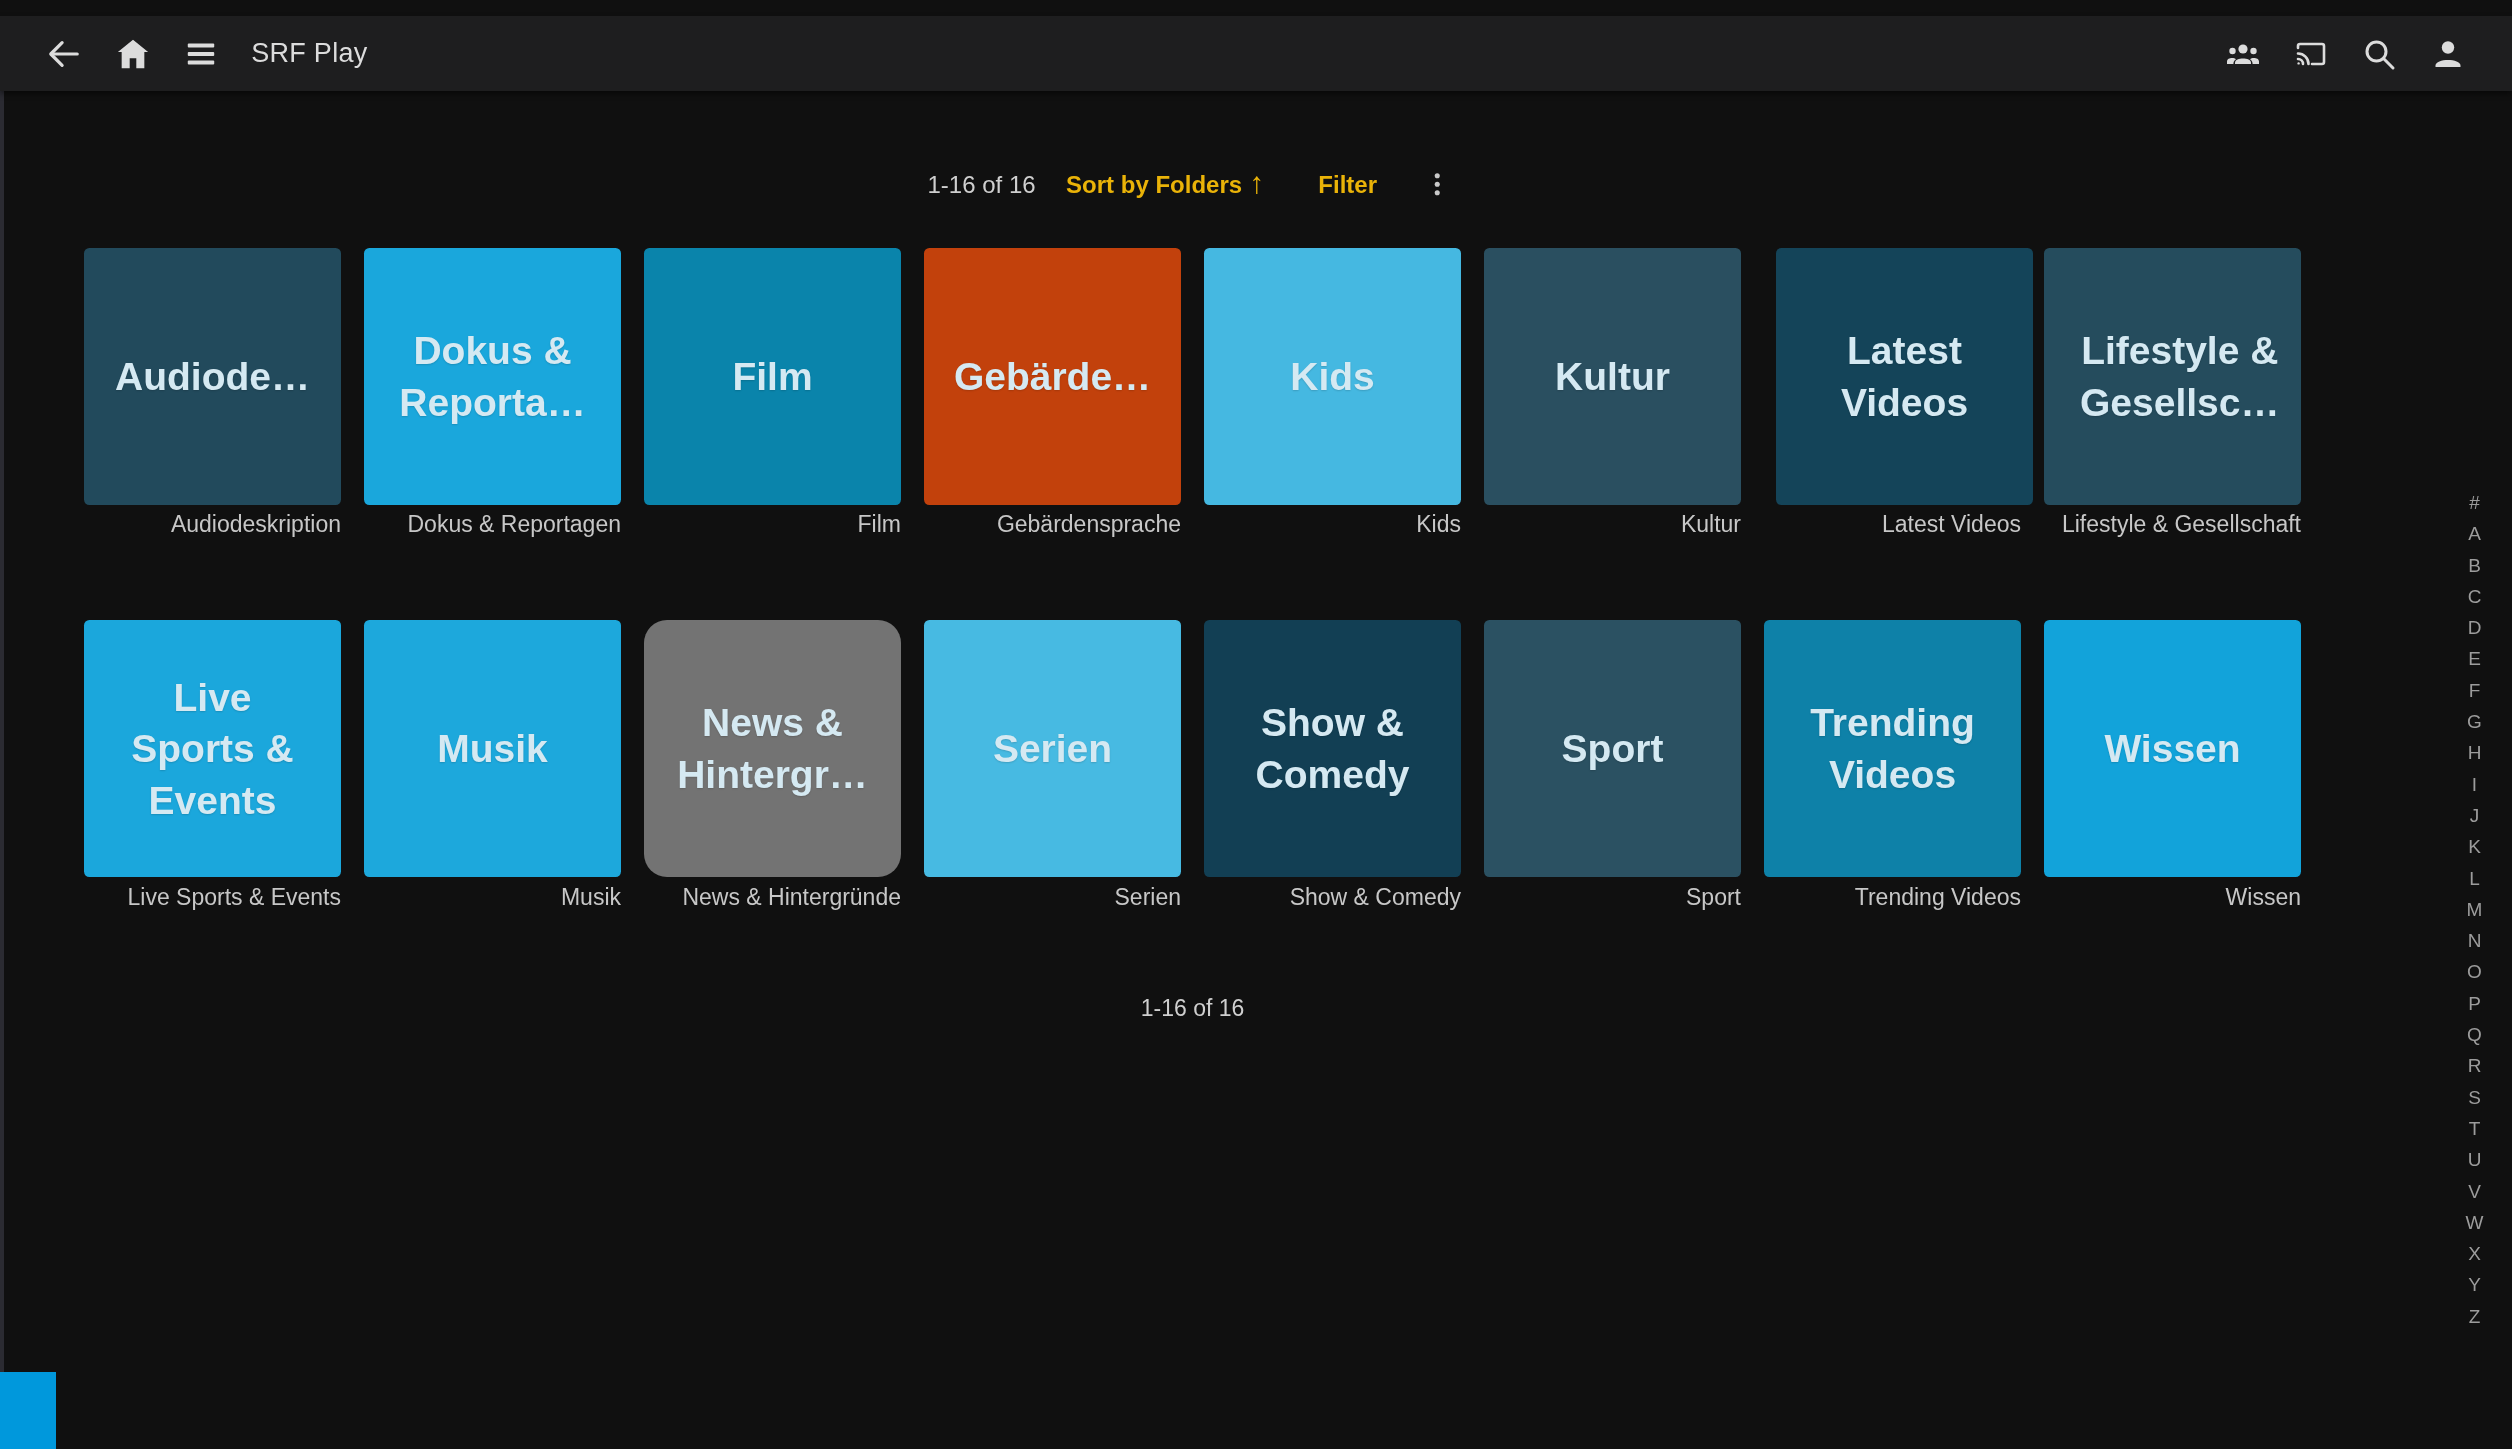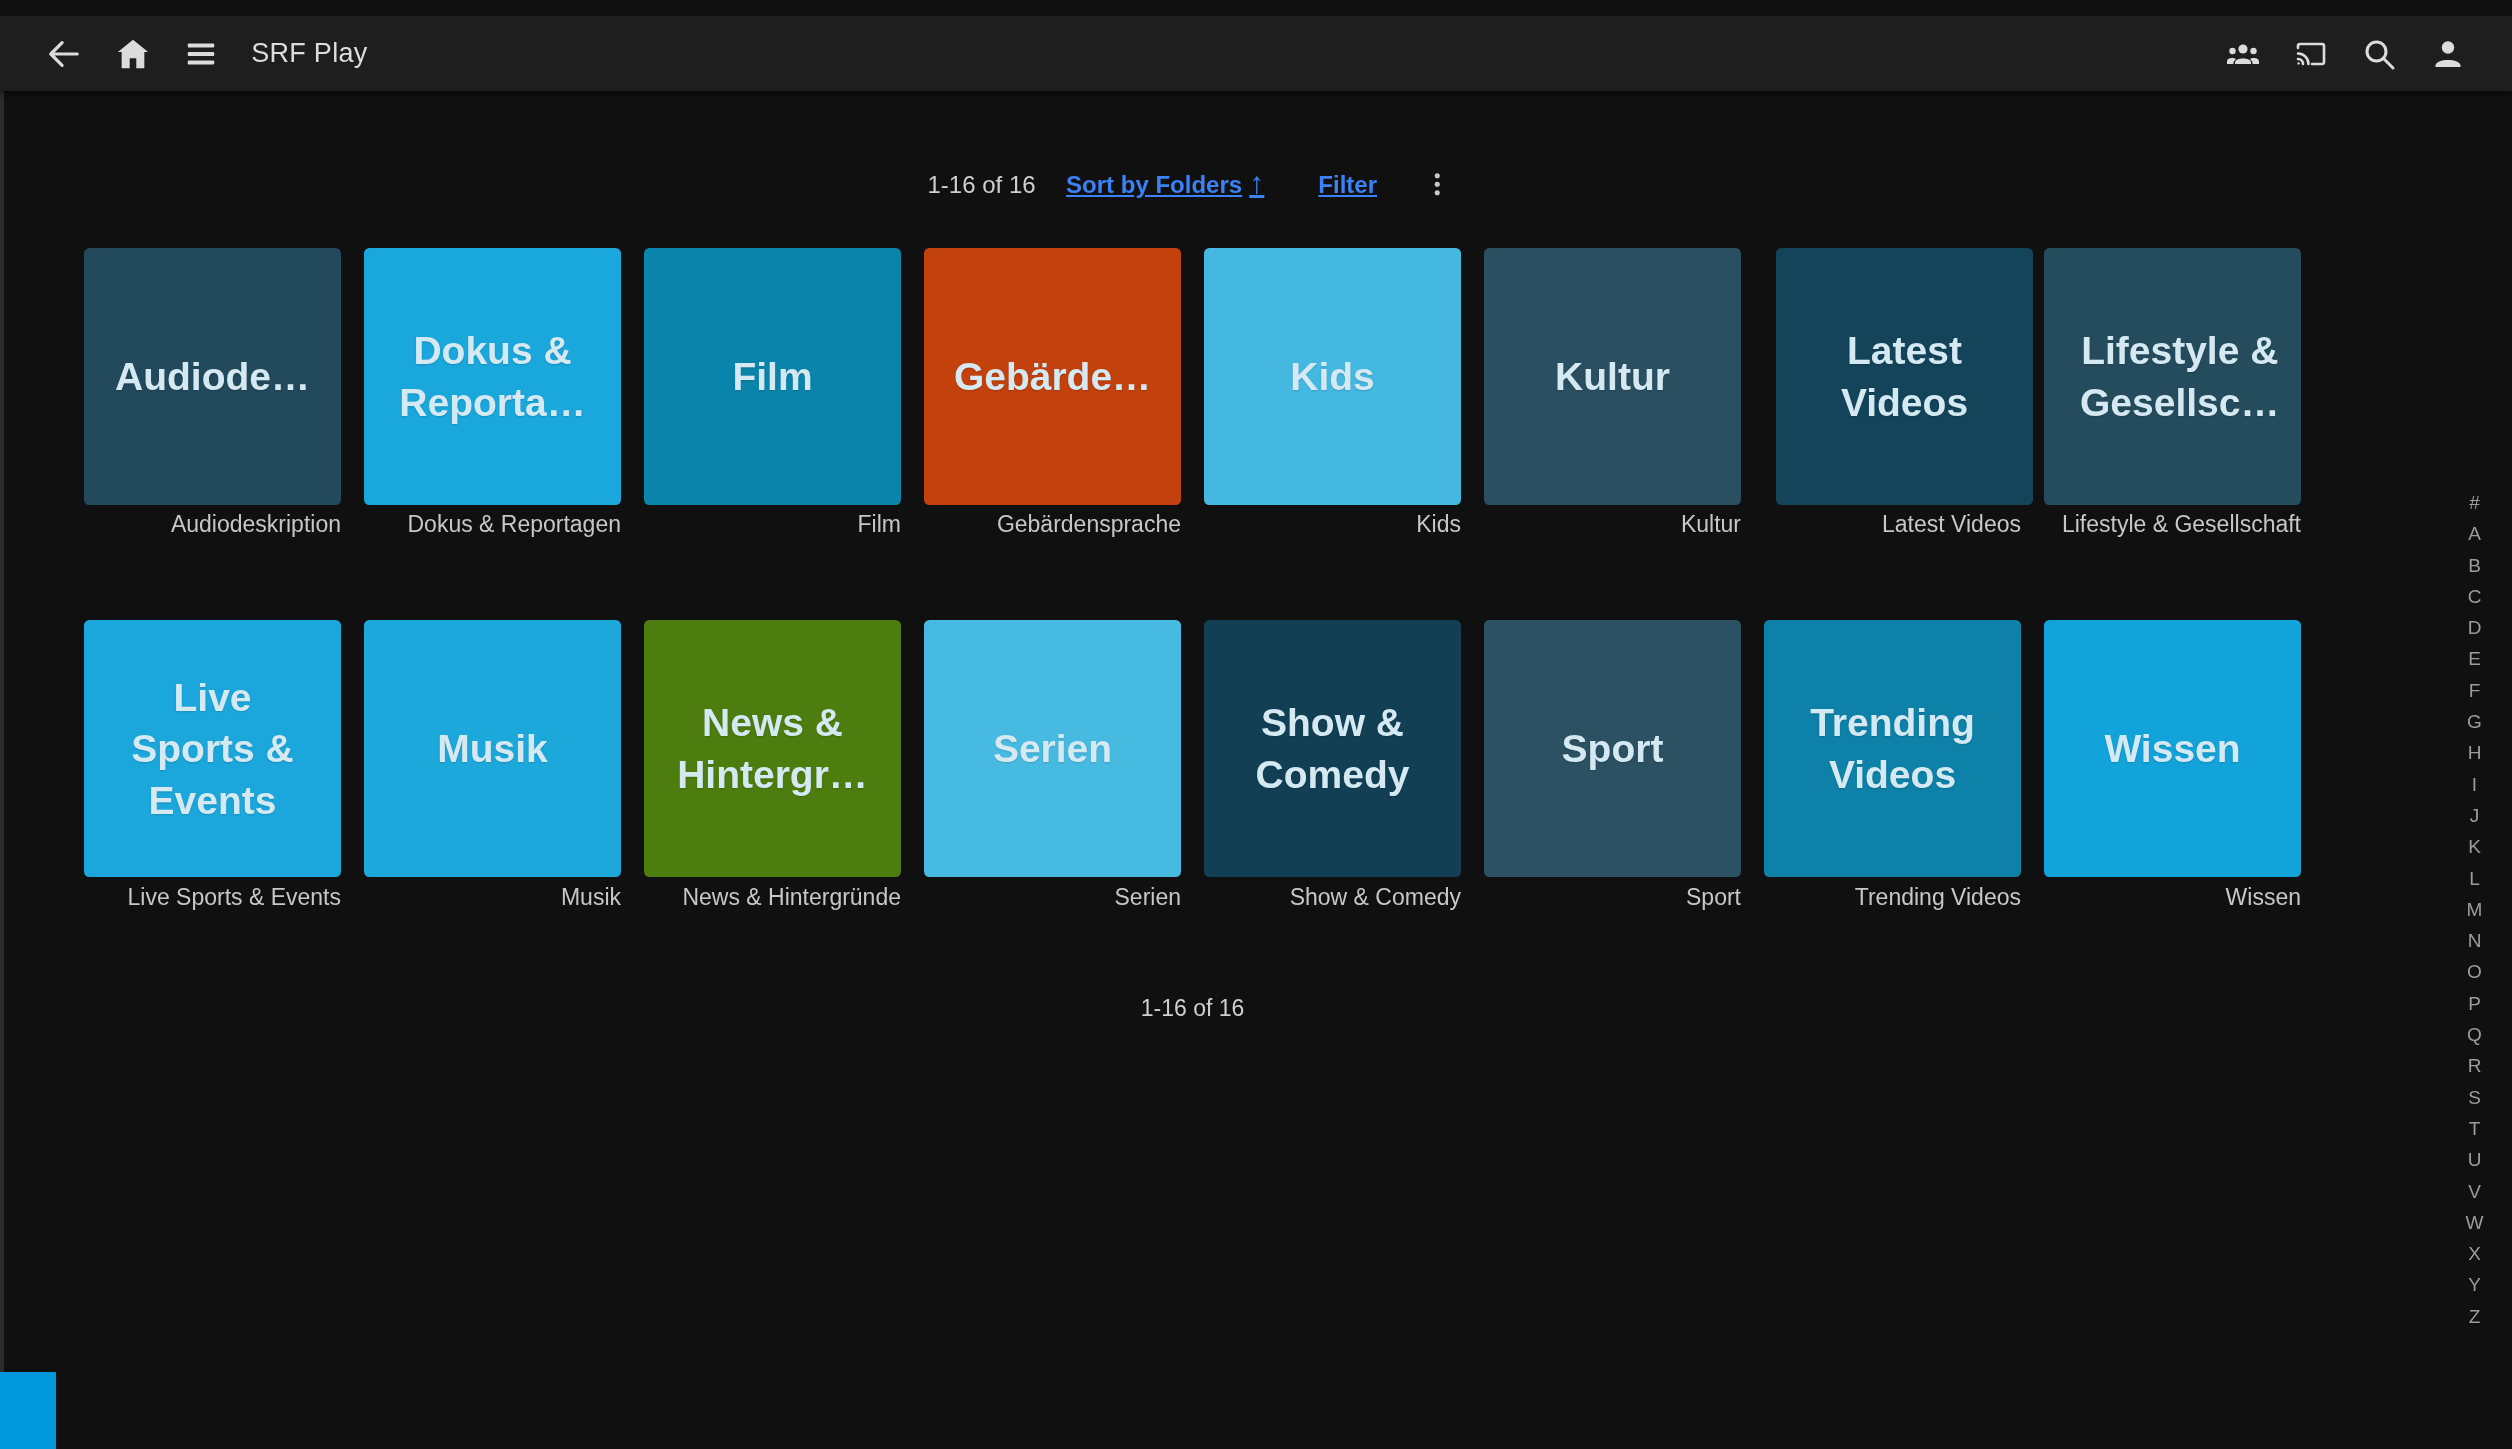--- a/index.html
+++ b/index.html
@@ -20,22 +20,22 @@
   .appbar-title { font-size:27px; color:#dcdcdc; margin-left:16px; letter-spacing:0.3px; }
   .appbar-spacer { flex:1; }
 
   
   .toolbar {
     position:absolute; top:161px; left:84px; width:2217px; height:47px;
     display:flex; align-items:center; justify-content:center; gap:0;
   }
   .toolbar .count { font-size:24px; color:#cfcfcf; }
   .txt-btn {
-    font-size:24px; font-weight:bold; color:#3b82f6; cursor:pointer;
-    display:flex; align-items:center; padding:5.4px 9px;text-decoration:underline;
+    font-size:24px; font-weight:bold; color:#eab308; cursor:pointer;
+    display:flex; align-items:center; padding:5.4px 9px;
   }
   .sort-btn { margin-left:21.5px; }
   .sort-arrow { font-size:30px; font-weight:400; margin-left:7.2px; line-height:1; position:relative; top:-1.8px; }
   .filter-btn { margin-left:36px; }
   .kebab { margin-left:30.5px; width:41px; height:41px; display:flex; align-items:center; justify-content:center; cursor:pointer; }
 
   
   .grid {
     position:absolute; top:248px; left:84px; width:2217px;
     display:grid; grid-template-columns:repeat(8, 257px); column-gap:23px; row-gap:81px;
@@ -226,21 +226,21 @@
         </div>
       <div class="caption">Live Sports &amp; Events</div>
     </div>
     <div class="card">
       <div class="tile" style="background-color: rgb(29, 168, 220);">
           <span class="tile-label">Musik</span>
         </div>
       <div class="caption">Musik</div>
     </div>
     <div class="card">
-      <div class="tile" style="background-color: #4d7c0f;">
+      <div class="tile" style="background-color: #737373; border-radius: 23px;">
           <span class="tile-label">News &amp;
 Hintergr…</span>
         </div>
       <div class="caption">News &amp; Hintergründe</div>
     </div>
     <div class="card">
       <div class="tile" style="background-color: rgb(71, 186, 226);">
           <span class="tile-label">Serien</span>
         </div>
       <div class="caption">Serien</div>

